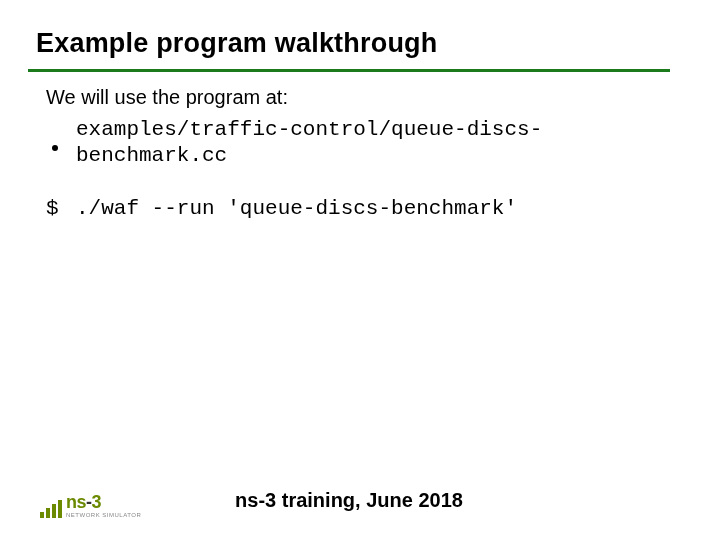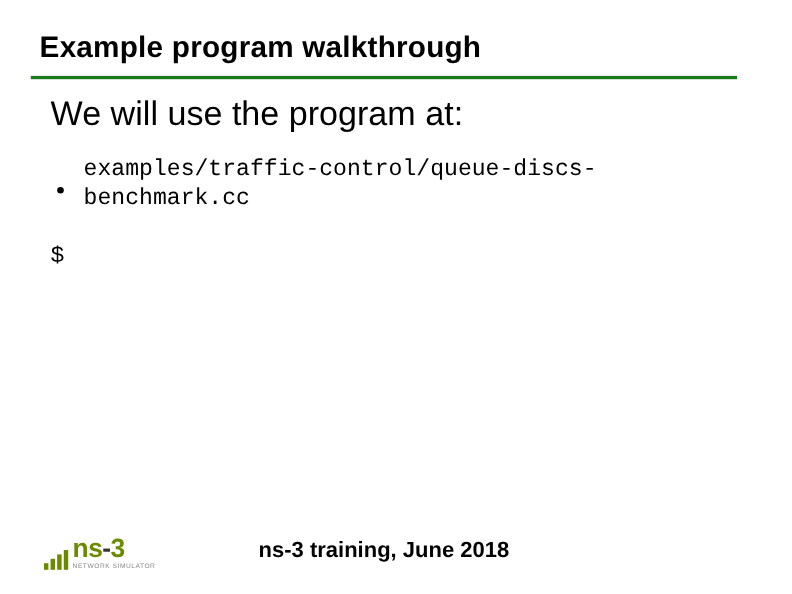--- a/index.html
+++ b/index.html
@@ -20,23 +20,23 @@
   }
   .rule {
     border: none;
     border-top: 3px solid #1b7a1b;
     margin: 0 -8px 14px -8px;
   }
   .body {
     padding-left: 10px;
   }
   .lead {
-    font-size: 31px;
+    font-size: 20px;
     color: #000;
-    margin-bottom: 20px;
+    margin-bottom: 8px;
   }
   .bullet-row {
     display: flex;
     align-items: center;
     margin-bottom: 26px;
   }
   .bullet-dot {
     width: 6px;
     height: 6px;
     background: #000;
@@ -96,21 +96,21 @@
   .logo-bars span:nth-child(3){height:14px}
   .logo-bars span:nth-child(4){height:18px}
   .logo-text {
     display: flex;
     flex-direction: column;
     line-height: 1;
   }
   .logo-main {
     font-family: Arial, sans-serif;
     font-weight: 800;
-    font-size: 24px;
+    font-size: 18px;
     letter-spacing: -0.5px;
   }
   .logo-main .n { color:#6b8a00; }
   .logo-main .s { color:#333; }
   .logo-main .d { color:#6b8a00; }
   .logo-sub {
     font-size: 6px;
     letter-spacing: 0.5px;
     color: #888;
     margin-top: 1px;
@@ -127,20 +127,21 @@
   <div class="body">
     <div class="lead">We will use the program at:</div>
 
     <div class="bullet-row">
       <span class="bullet-dot"></span>
       <span class="code">examples/traffic-control/queue-discs-benchmark.cc</span>
     </div>
 
     <div class="cmd-row">
       <span class="code cmd-prefix">$</span>
+      <span class="code">./waf --run 'queue-discs-benchmark'</span>
     </div>
   </div>
 
   <div class="logo">
     <div class="logo-bars">
       <span></span>
         <span></span>
         <span></span>
         <span></span>
     </div>

